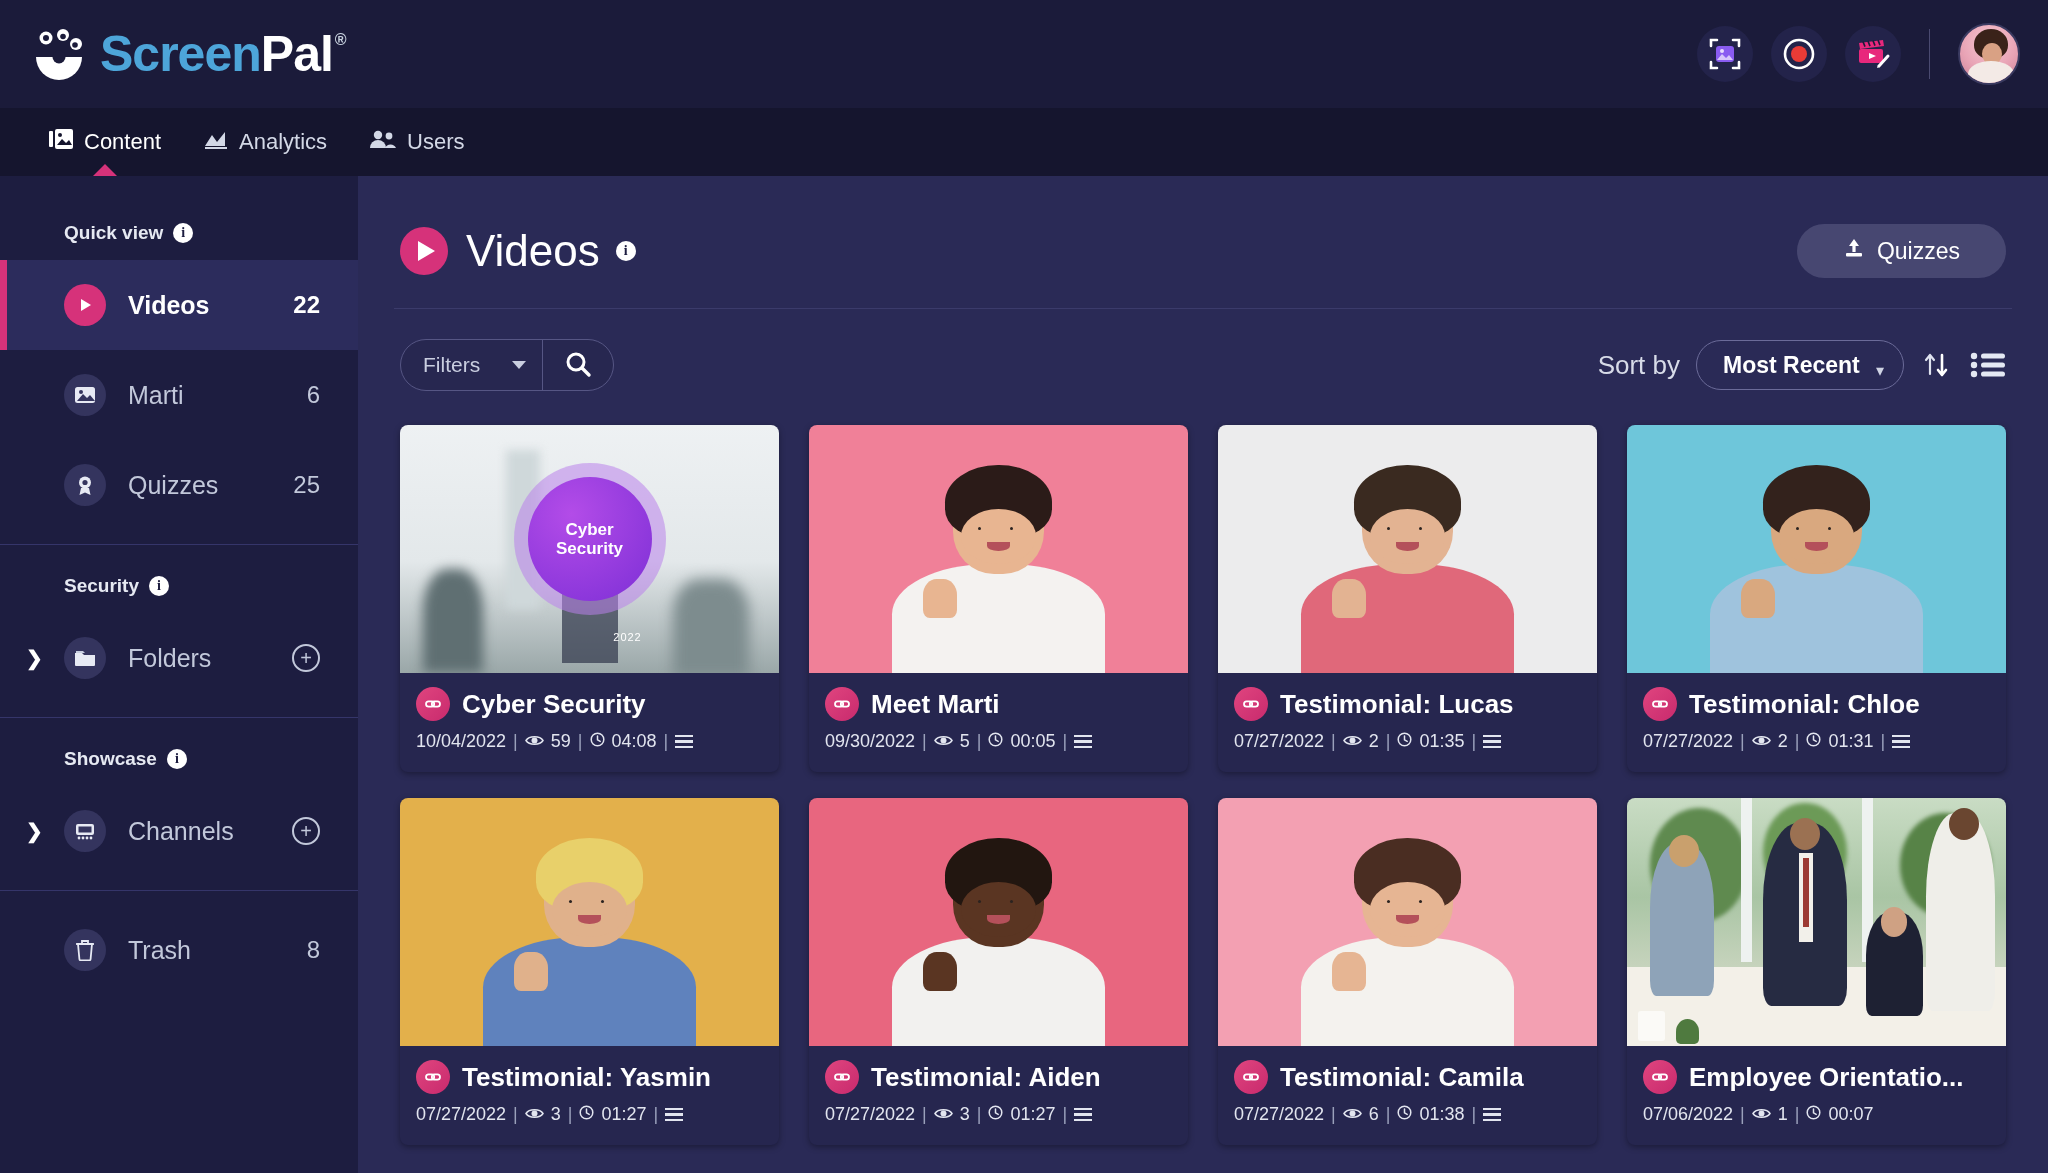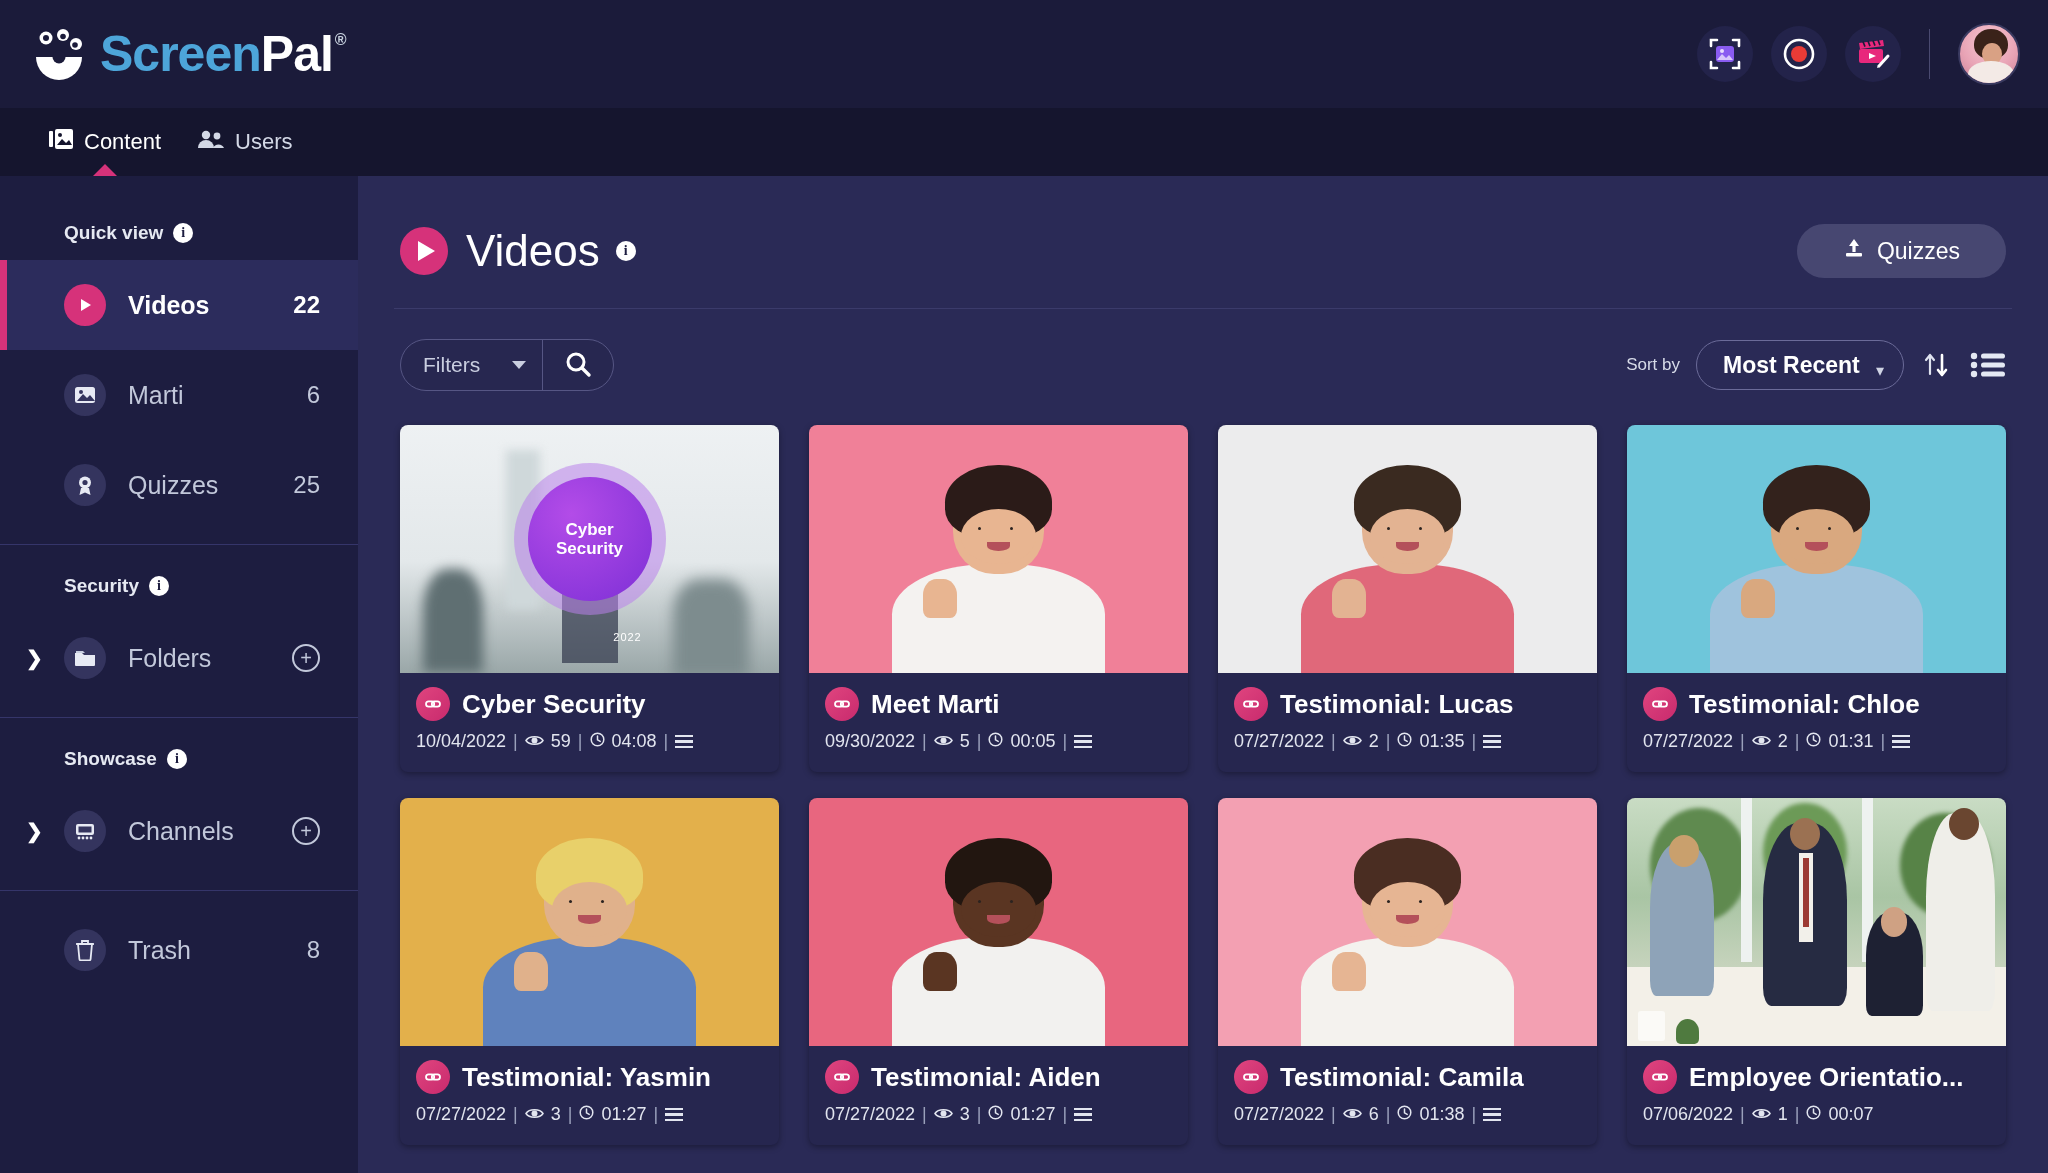--- a/index.html
+++ b/index.html
@@ -53,21 +53,21 @@
     background: #d9a184; border-radius: 50%;
   }
   .avatar .body {
     position: absolute; bottom: -4px; left: 8px; width: 46px; height: 26px;
     background: #f3eae6; border-radius: 50% 50% 0 0;
   }
 
   
   .navbar {
     height: 68px; background: #15152e;
-    display: flex; align-items: center; padding-left: 30px; 
+    display: flex; align-items: center; padding-left: 30px; gap: 6px;
     position: relative;
   }
   .nav-item {
     display: flex; align-items: center; gap: 10px;
     padding: 0 18px; height: 68px; cursor: pointer;
     color: #d3d8e6; font-size: 22px; position: relative;
   }
   .nav-item.active { color: #ffffff; }
   .nav-item.active::after {
     content: ""; position: absolute; bottom: -1px; left: 50%;
@@ -175,21 +175,21 @@
     width: 100%; height: 100%; background: transparent; border: none; outline: none;
     color: #ffffff; font-size: 21px; padding: 0 22px;
     font-family: "Liberation Sans", sans-serif;
   }
   .search-cell input::placeholder { color: #8a90ab; }
   .search-btn {
     width: 70px; display: flex; align-items: center; justify-content: center;
     cursor: pointer; background: transparent; border: none;
   }
   .sortwrap { margin-left: auto; display: flex; align-items: center; gap: 16px; }
-  .sort-label { color: #d7dbe8; font-size: 17px; }
+  .sort-label { color: #d7dbe8; font-size: 26px; }
   .sort-select {
     height: 50px; min-width: 208px; border: 1px solid #6b6b99; border-radius: 25px;
     background: transparent; color: #ffffff; font-size: 23px; font-weight: bold;
     padding: 0 42px 0 26px; cursor: pointer; appearance: none;
     font-family: "Liberation Sans", sans-serif;
   }
   .sel-wrap { position: relative; display: inline-block; }
   .sel-caret {
     position: absolute; right: 20px; top: 50%; margin-top: -4px;
     pointer-events: none; color: #cfd4e4; font-size: 16px;
@@ -328,20 +328,29 @@
   <div class="nav-item active">
     <span>
       <svg width="26" height="22" viewBox="0 0 26 22">
         <rect x="1" y="3" width="4" height="16" rx="1" fill="#ffffff"></rect>
         <rect x="7" y="1" width="18" height="20" rx="2" fill="#ffffff"></rect>
         <path d="M9 17 l5-6 4 4 3-3 3 5z" fill="#15152e"></path>
         <circle cx="12" cy="7" r="2" fill="#15152e"></circle>
       </svg>
     </span>
     <span>Content</span>
+  </div>
+  <div class="nav-item">
+    <span>
+      <svg width="26" height="22" viewBox="0 0 26 22">
+        <path d="M2 18 L9 7 L14 14 L22 4 L22 18 Z" fill="#d3d8e6"></path>
+        <path d="M2 20 H24" stroke="#d3d8e6" stroke-width="2"></path>
+      </svg>
+    </span>
+    <span>Analytics</span>
   </div>
   <div class="nav-item">
     <span>
       <svg width="28" height="22" viewBox="0 0 28 22">
         <circle cx="9" cy="7" r="4.2" fill="#d3d8e6"></circle>
         <circle cx="20" cy="8" r="3.4" fill="#d3d8e6"></circle>
         <path d="M1 20 a8 8 0 0 1 16 0 z" fill="#d3d8e6"></path>
         <path d="M16 20 a6 6 0 0 1 11 0 z" fill="#d3d8e6"></path>
       </svg>
     </span>

